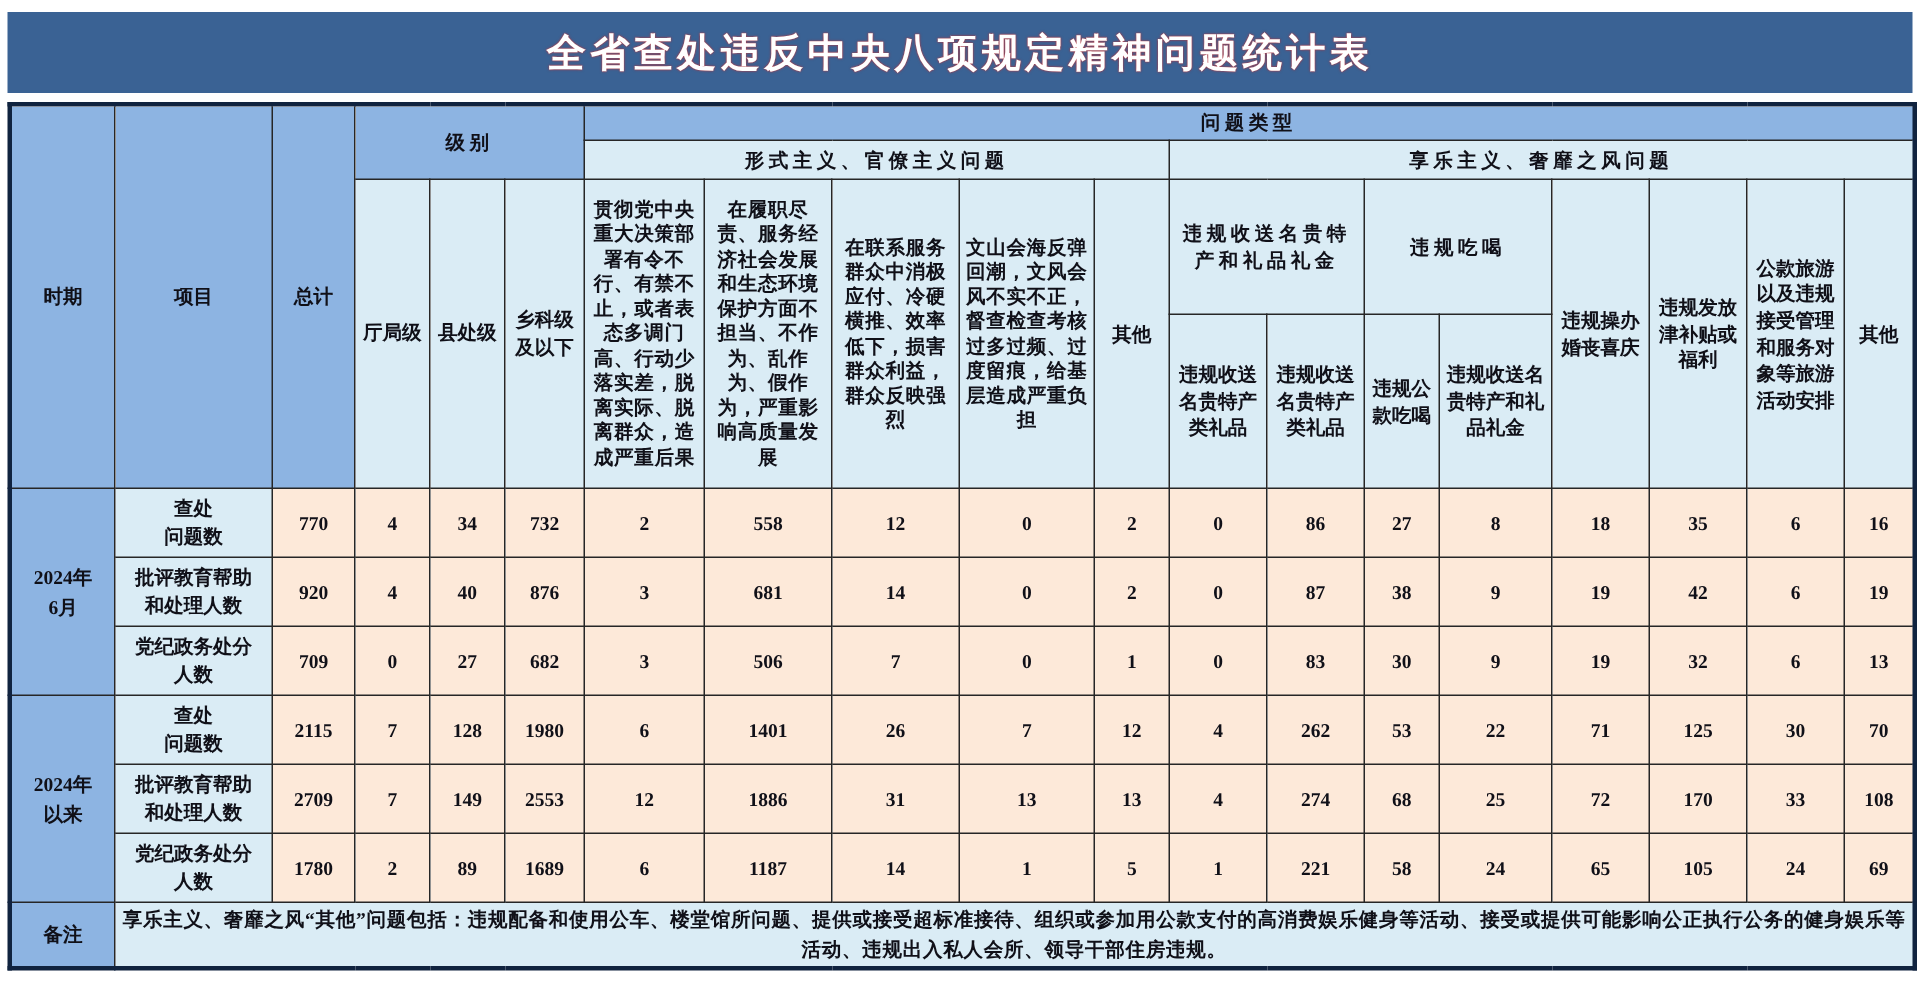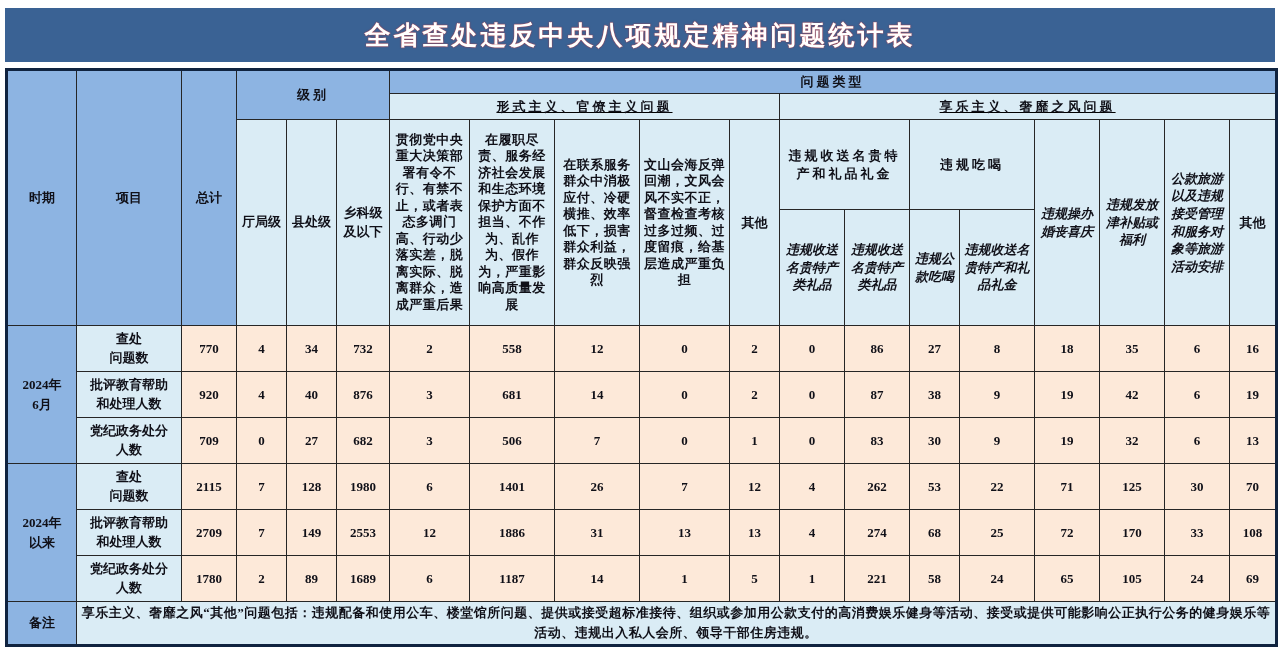--- a/index.html
+++ b/index.html
@@ -13,31 +13,31 @@
   table.stats{margin:0 5px;width:1270px;table-layout:fixed;border-collapse:collapse;
           border:3px solid #10233f;}
   td.cell{border:1px solid #262626;text-align:center;vertical-align:middle;
           font-weight:bold;color:#101018;padding:1px 2px;font-size:13px;
           word-break:break-all;overflow:hidden;}
   .hdr{background:#8db4e2;}
   .sub{background:#daecf5;}
   .data{background:#fde9d9;}
   .group{font-size:13.5px;letter-spacing:3px;}
   .longtext{font-size:12.5px;line-height:1.27;padding:2px 3px;letter-spacing:0.5px;}
-  .midtext{font-size:13px;line-height:1.35;font-style:italic;}
+  .midtext{font-size:13px;line-height:1.35;}
   .lvl{font-size:13.5px;line-height:1.4;}
   .num{font-size:14.5px;}
   .period{font-size:14px;white-space:pre-line;line-height:1.5;}
   .rowlabel{font-size:13.5px;white-space:pre-line;line-height:1.45;}
   .remark-label{font-size:14px;}
   .remark-text{text-align:left;font-size:13.5px;line-height:1.55;padding:4px 10px;
           letter-spacing:0.5px;}
   .bl2{border-left:2px solid #3c3c3c;}
   .bt2{border-top:2px solid #3c3c3c;}
-  tr.rowA{height:24px;} tr.rowB{height:26px;text-decoration:underline;} tr.rowC{height:90px;} tr.rowD{height:116px;}
+  tr.rowA{height:24px;} tr.rowB{height:26px;} tr.rowC{height:90px;} tr.rowD{height:116px;}
   tbody tr{height:46px;} tr.remark-row{height:44px;margin-top:36px;}
 </style>
 </head>
 <body>
 
 <div class="page">
 
   <div class="banner">
     <div class="title">全省查处违反中央八项规定精神问题统计表</div>
   </div>

